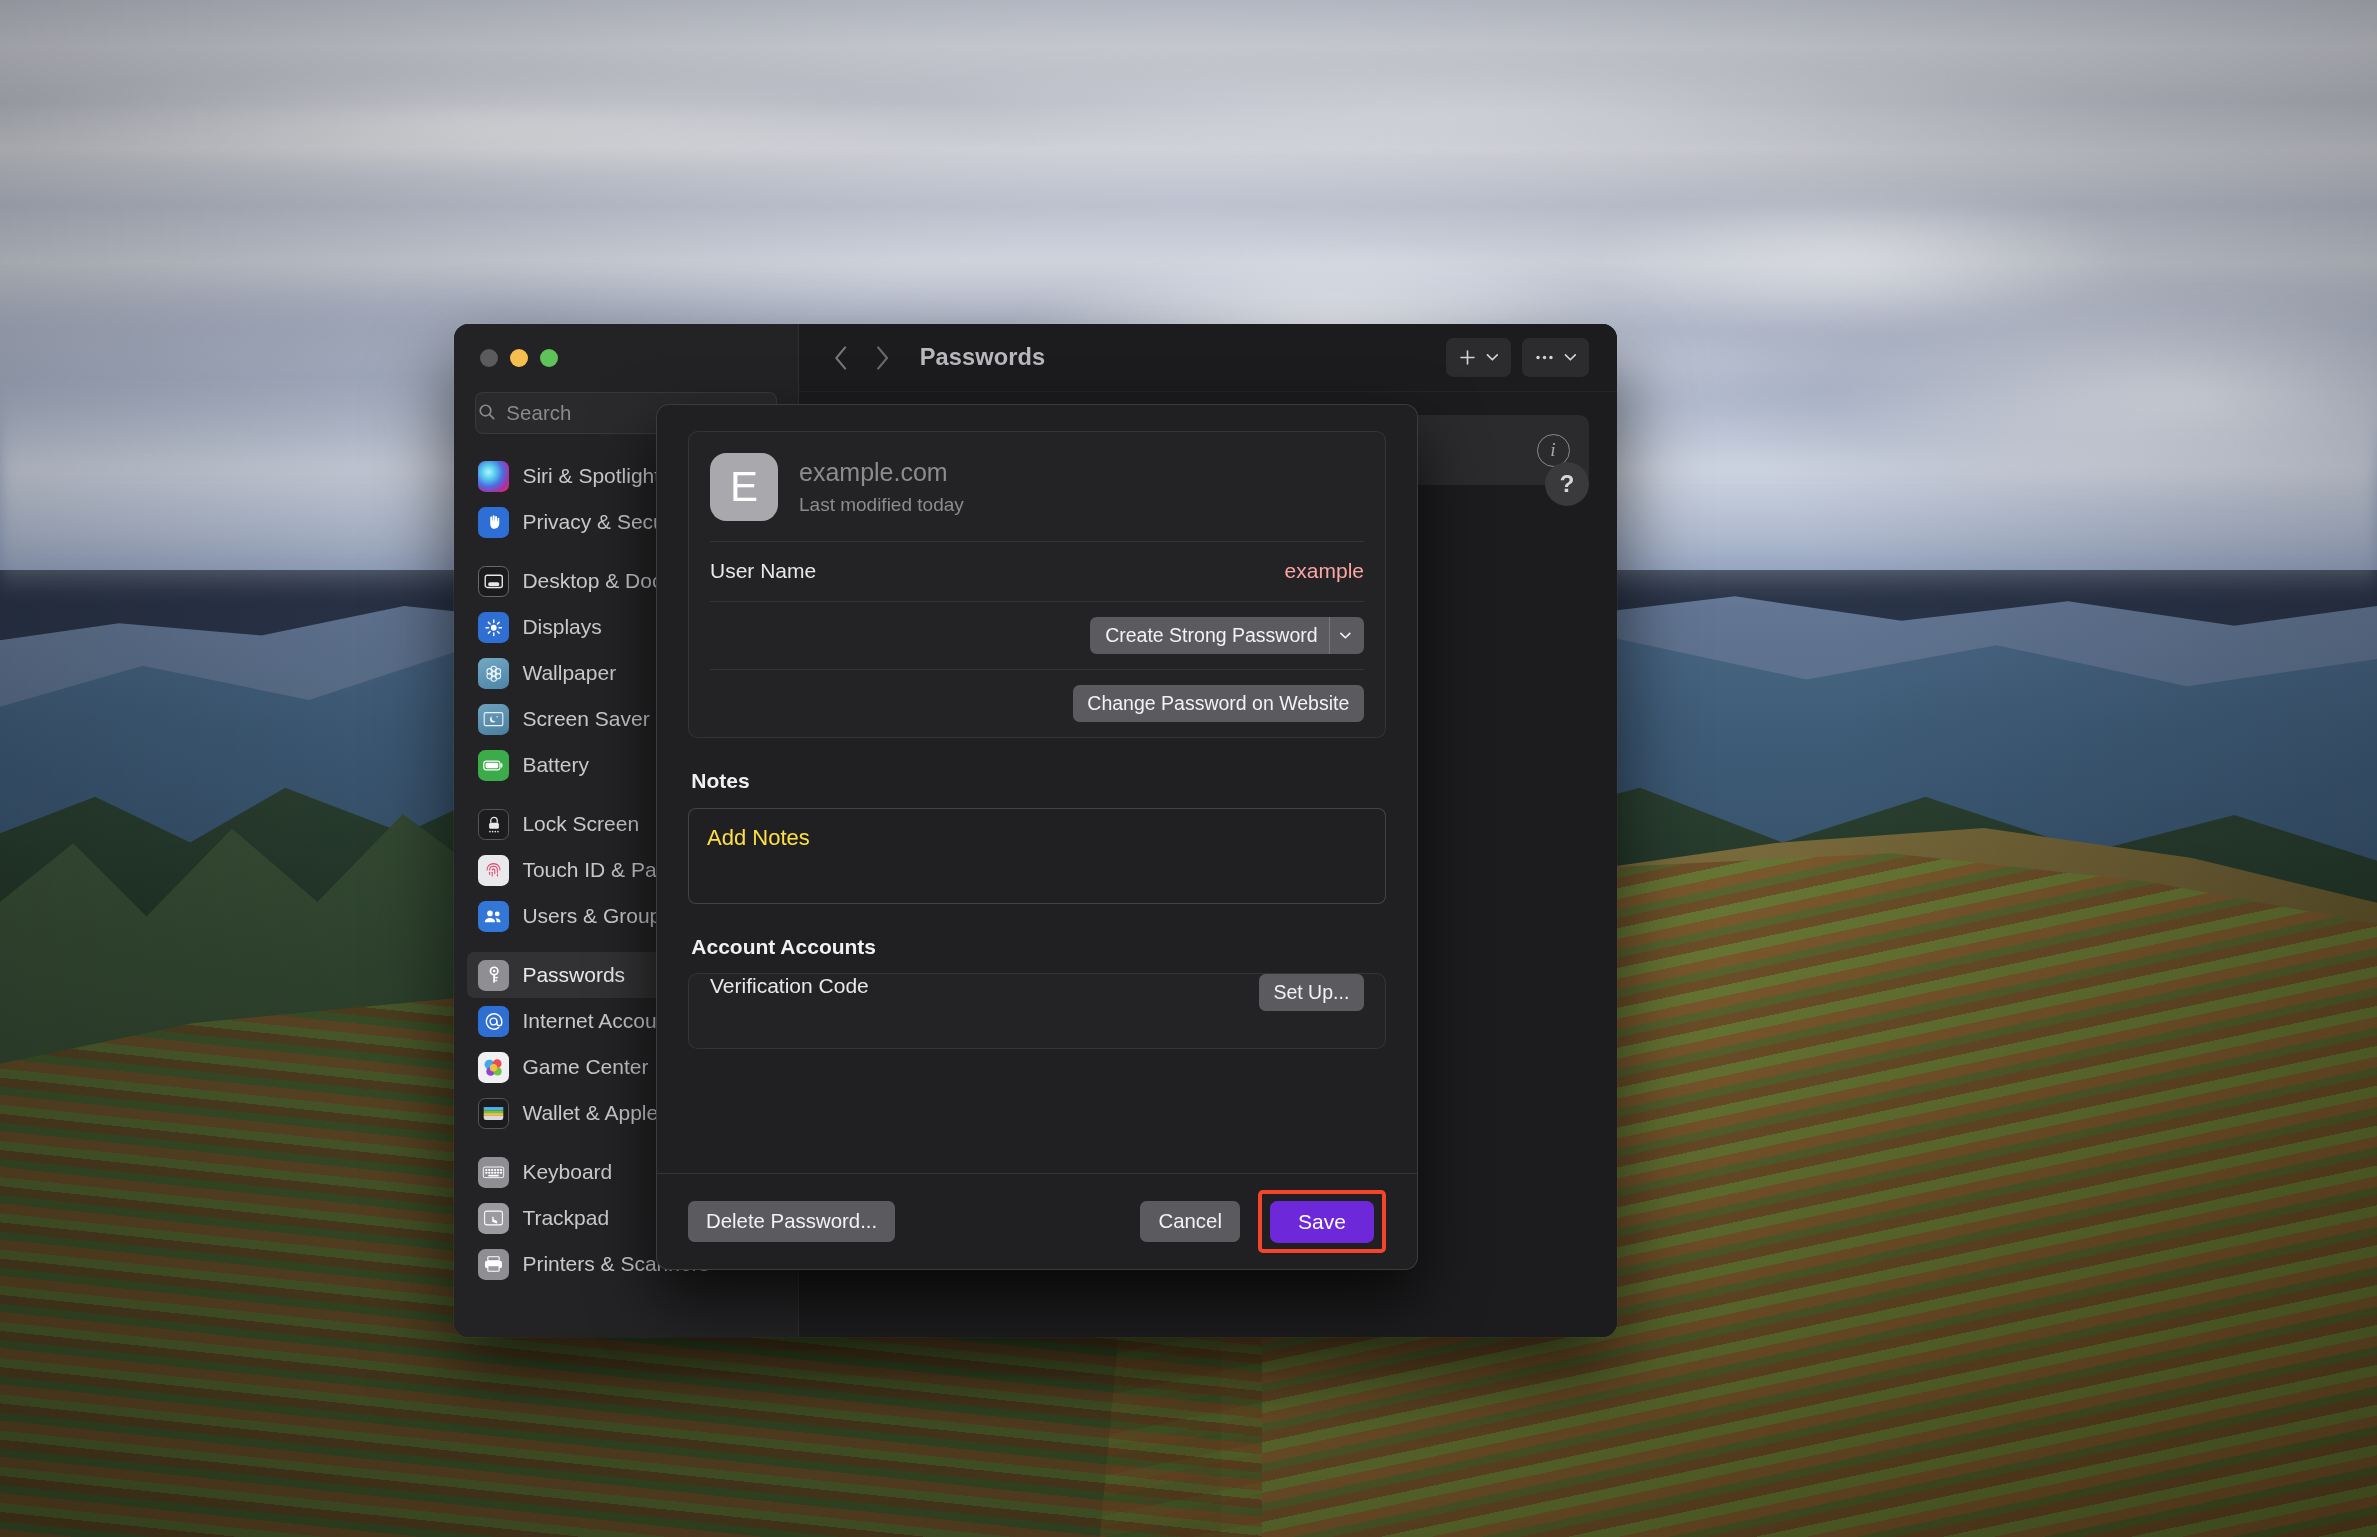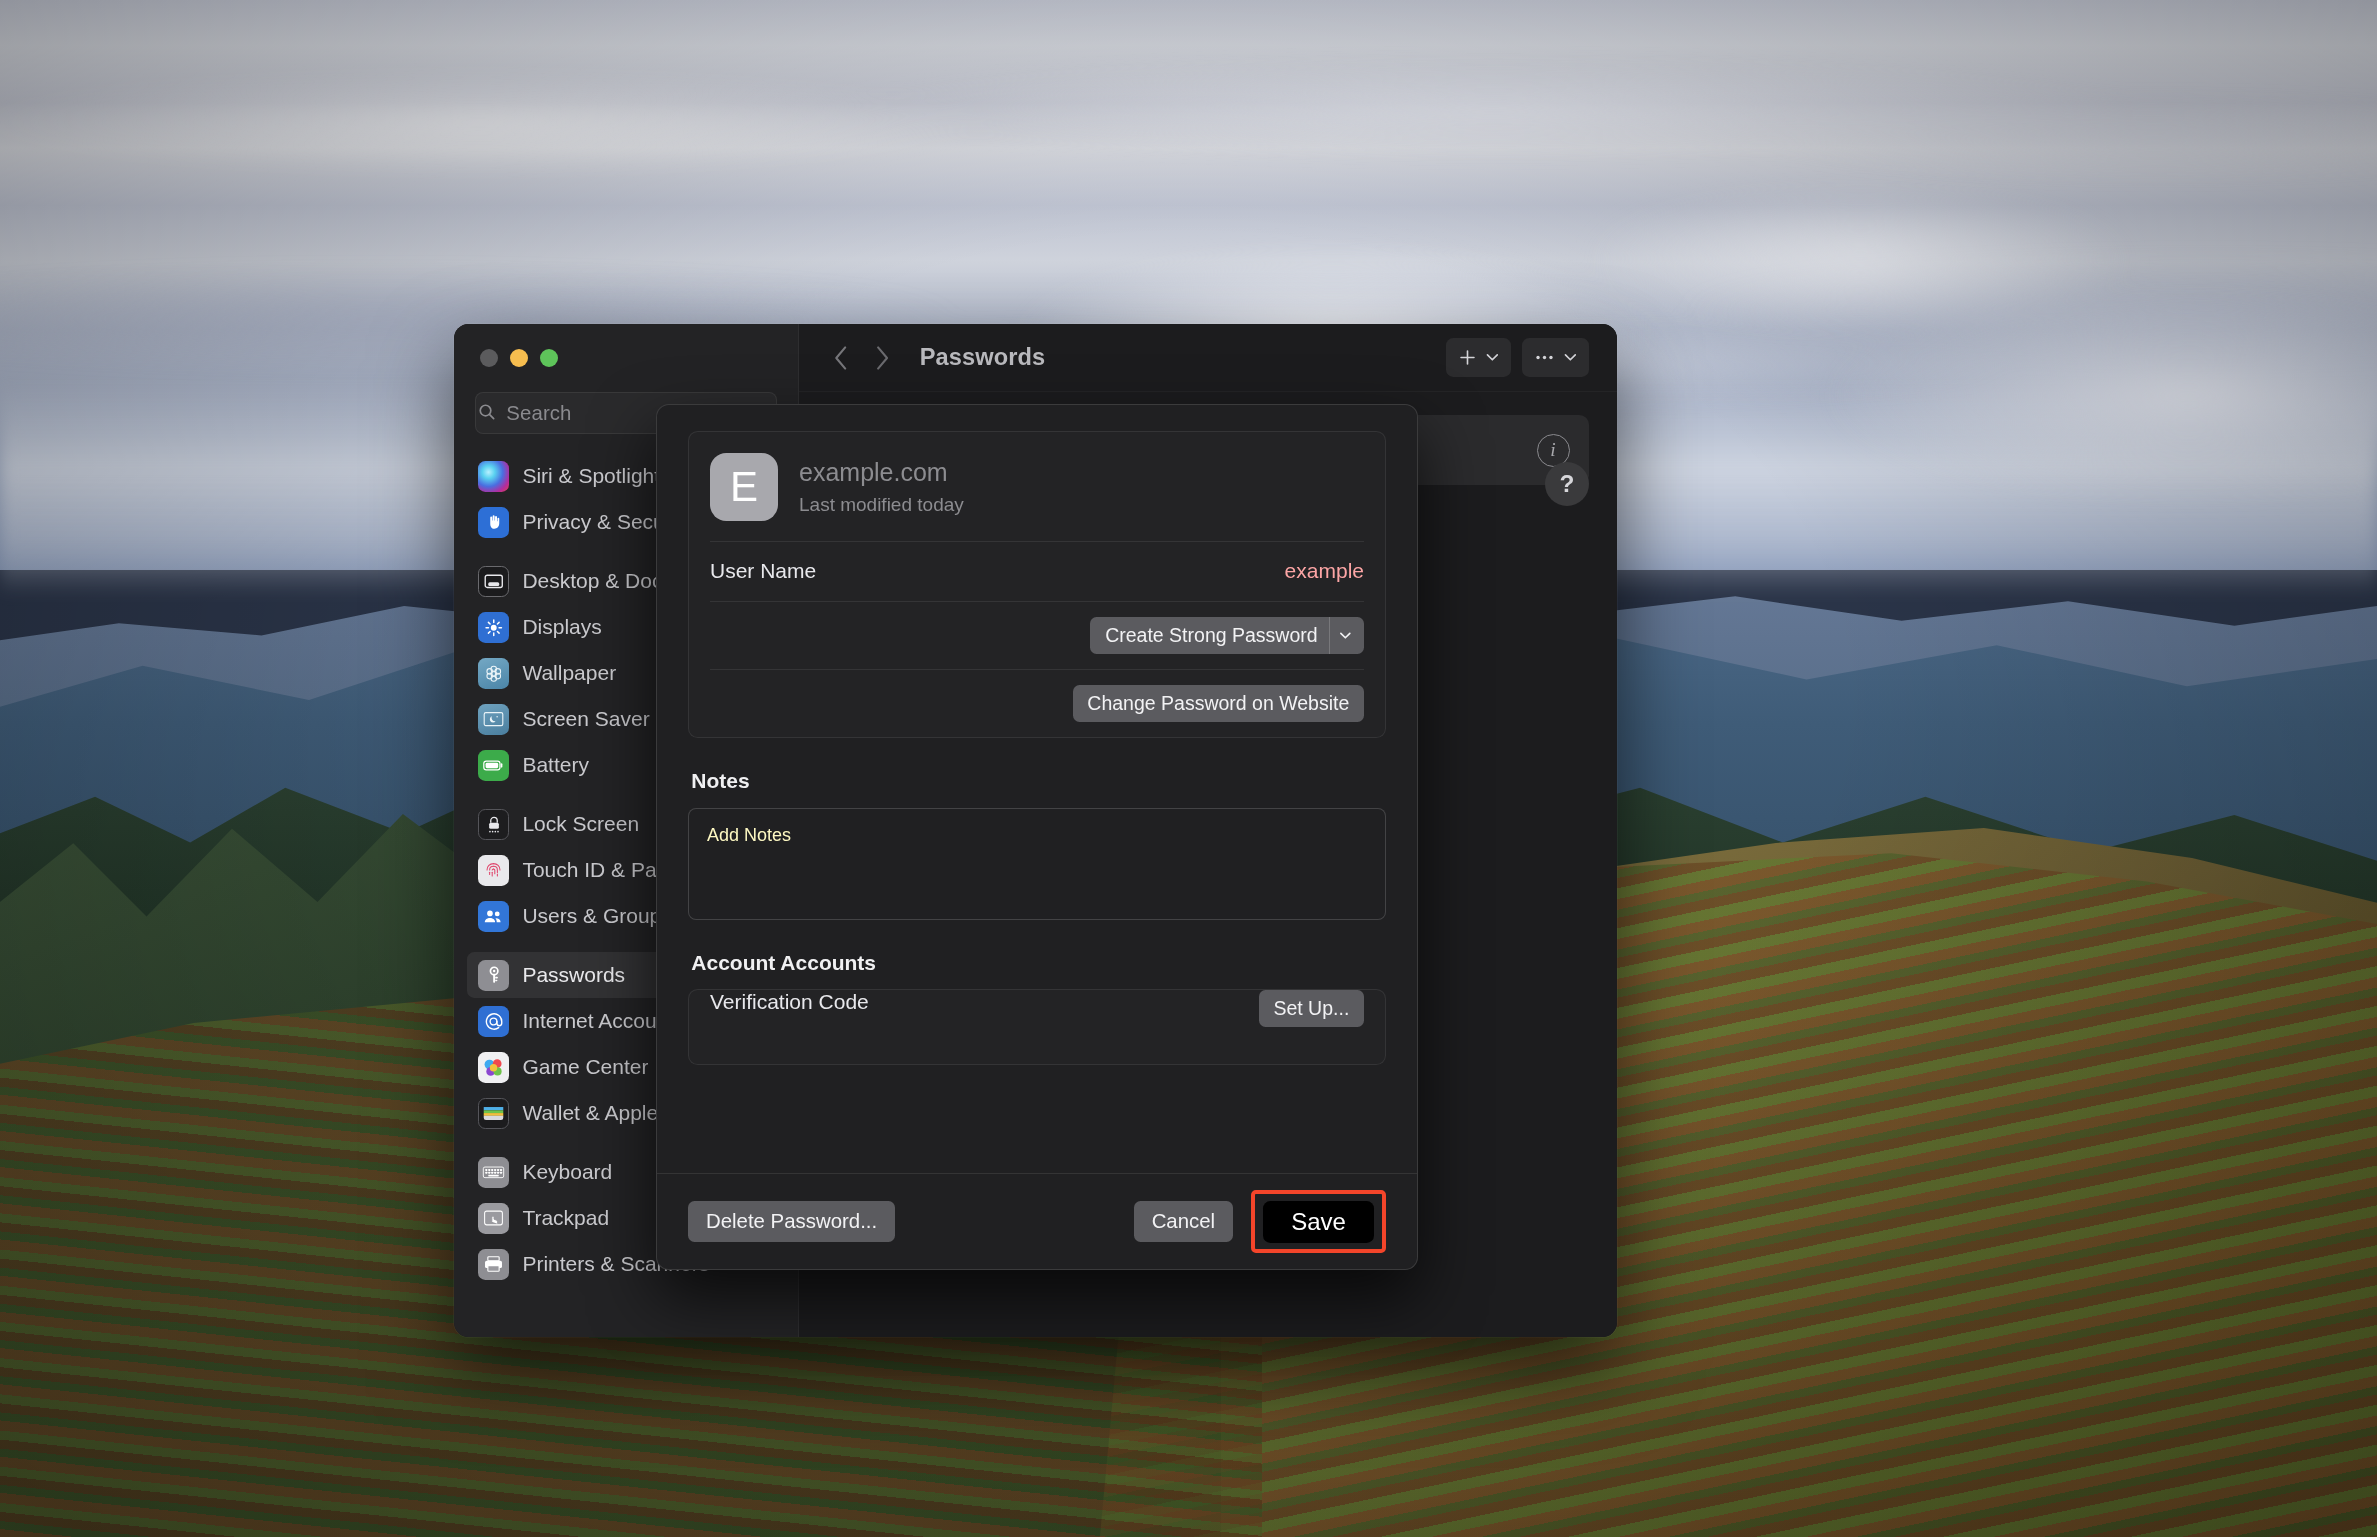--- a/index.html
+++ b/index.html
@@ -278,42 +278,42 @@
   }
 
   .section-title {
     color: #f0f0f2; font-size: 21px; font-weight: 700;
     margin: 31px 0 14.7px 3.3px;
   }
   .notes-box {
     background: #202022;
     border: 0.8px solid rgba(255,255,255,.16);
     border-radius: 8.1px;
-    height: 112px; padding: 16.3px 18px;
-    color: #fef9c3; font-size: 18px;
+    height: 96px; padding: 16.3px 18px;
+    color: #fde047; font-size: 22px;
   }
   .acct-card {
     background: #232325;
     border: 0.8px solid rgba(255,255,255,.08);
     border-radius: 9.8px;
     padding: 0 21px;
     display: flex; align-items: flex-start; justify-content: space-between;
     height: 76px;
   }
 
   .sheet-footer {
     flex: none; height: 96px;
     border-top: 0.8px solid rgba(255,255,255,.09);
     display: flex; align-items: center;
     padding: 0 31px; gap: 0;
   }
   .footer-spacer { flex: 1; }
   .btn-save {
-    background: #000000; color: #fff;
-    border-radius: 7.3px; font-size: 24px;
+    background: #6d28d9; color: #fff;
+    border-radius: 7.3px; font-size: 21px;
     height: 42px; padding: 0 28px;
     display: inline-flex; align-items: center; justify-content: center;
   }
   .save-highlight {
     border: 4.1px solid #f4452a;
     border-radius: 4.9px;
     padding: 6.5px 8.1px;
     margin-left: 18px;
     display: inline-flex;
   }

